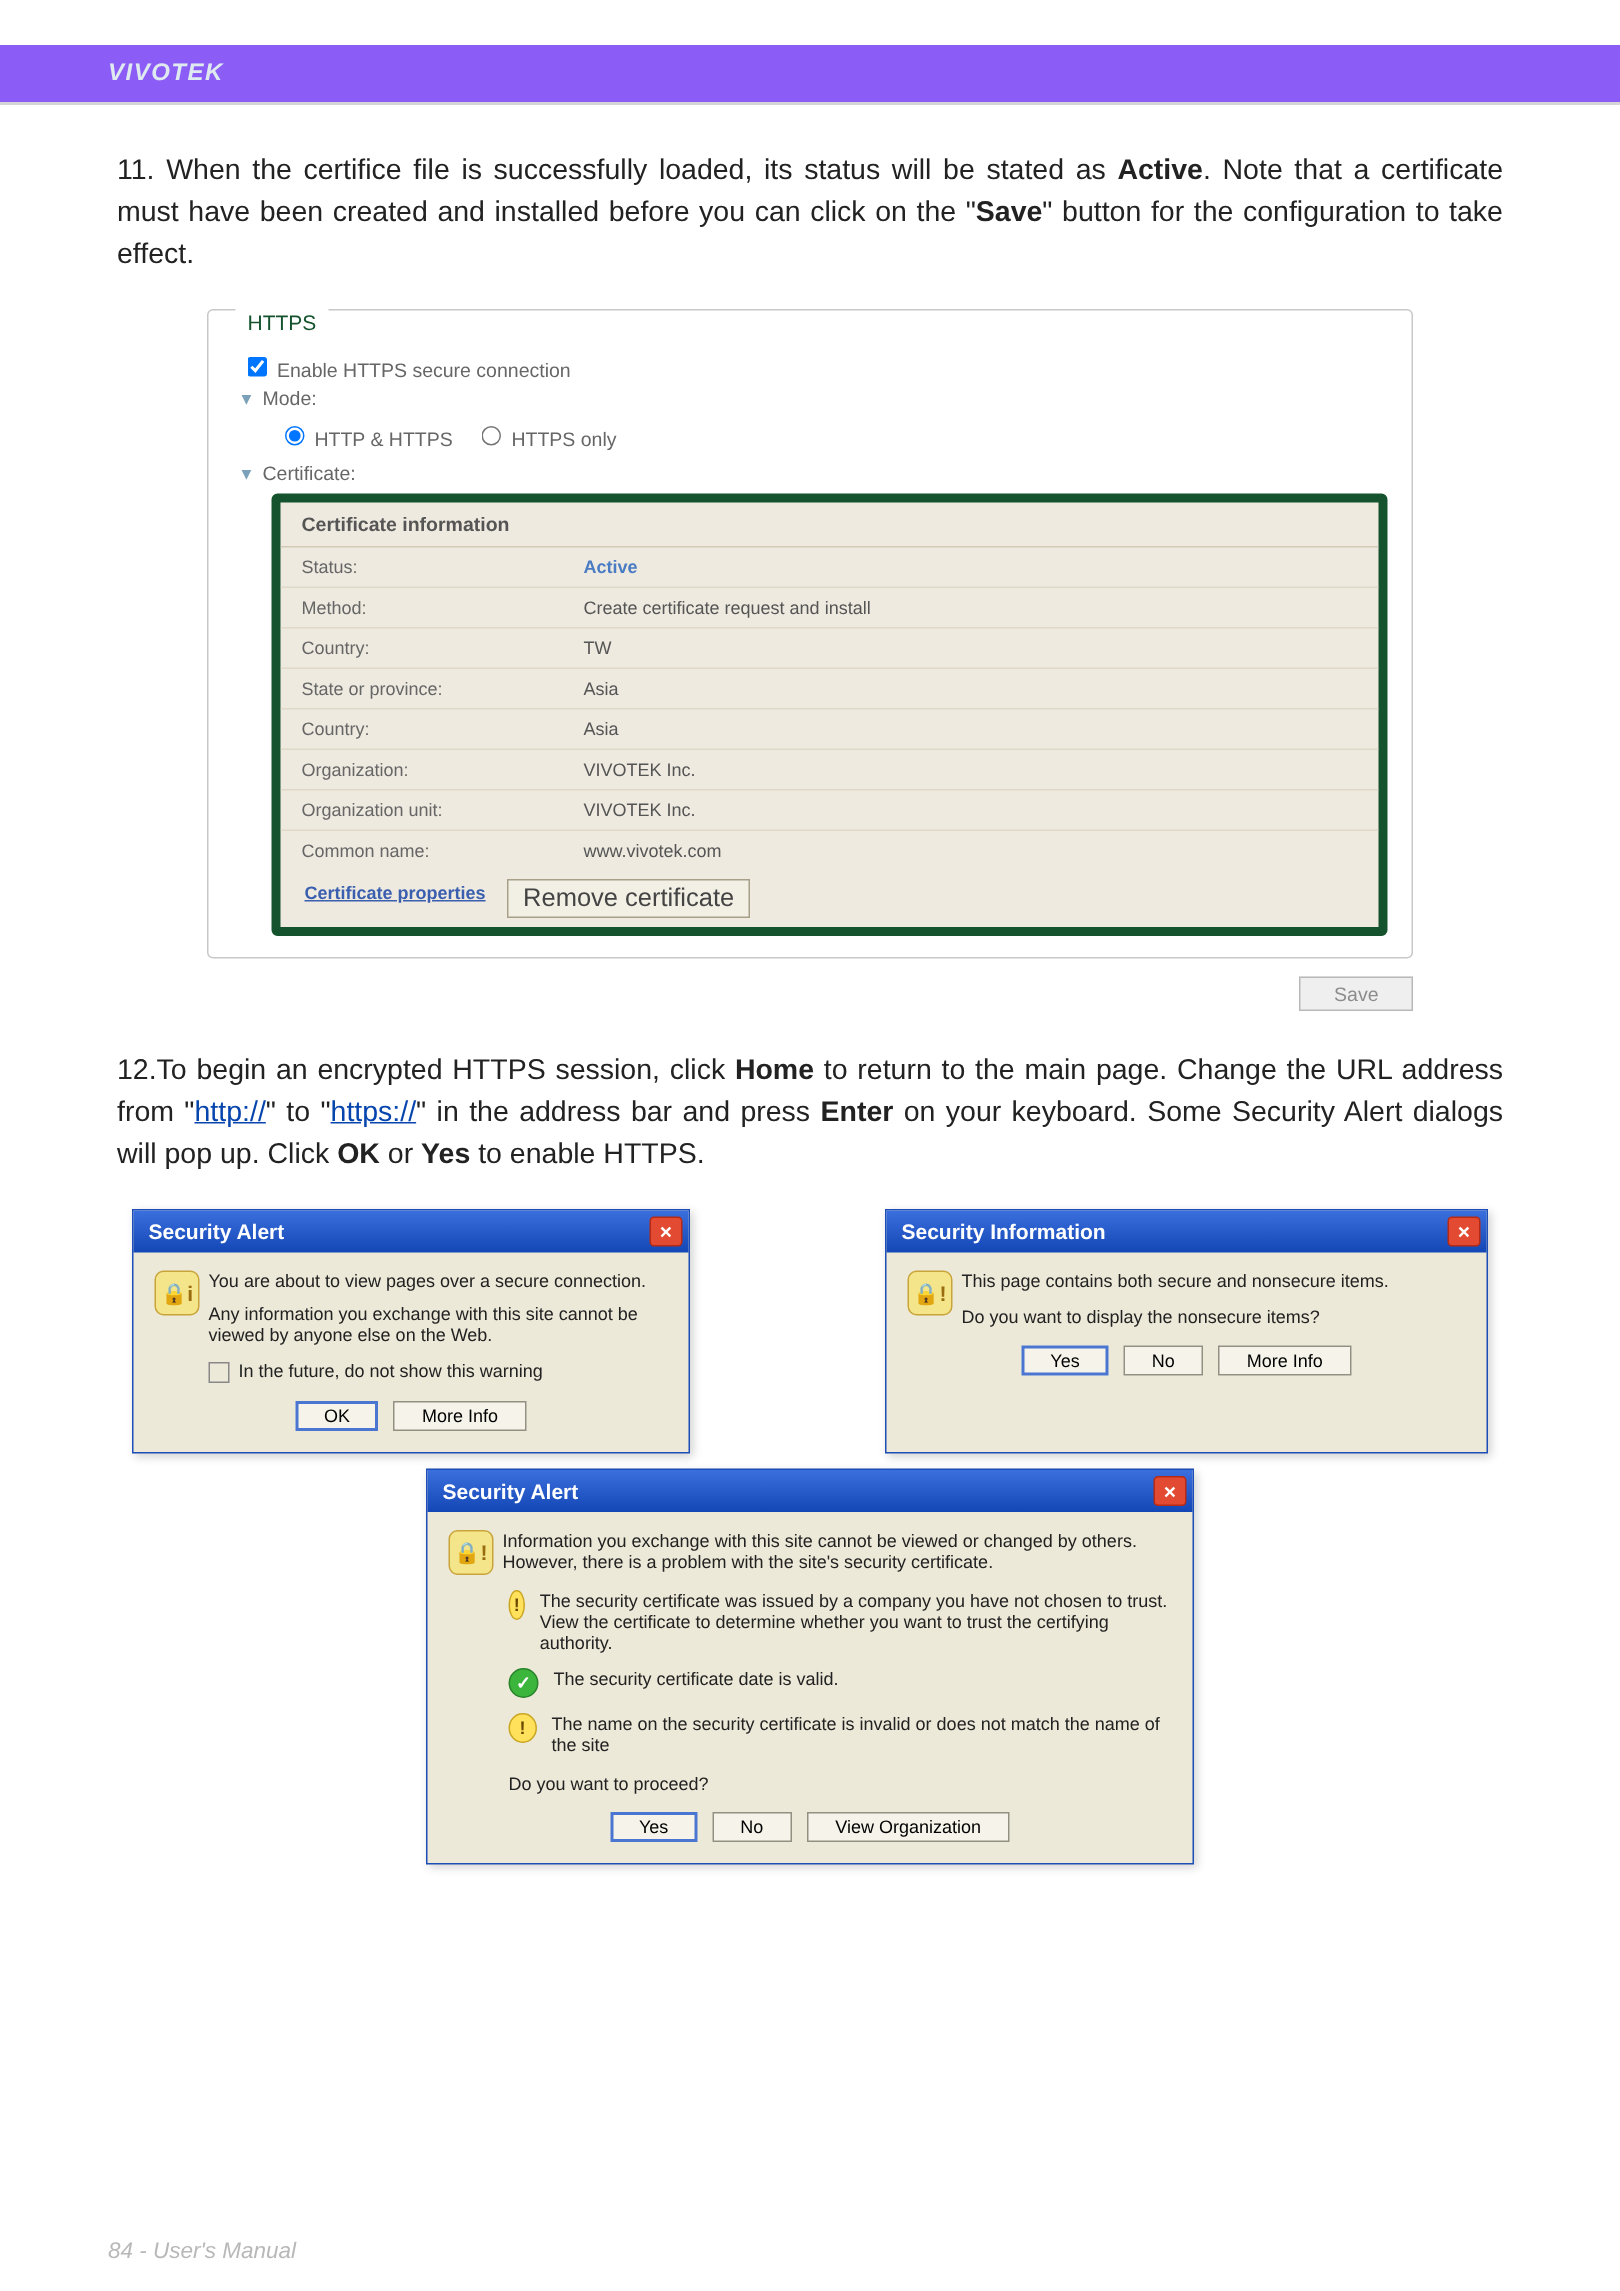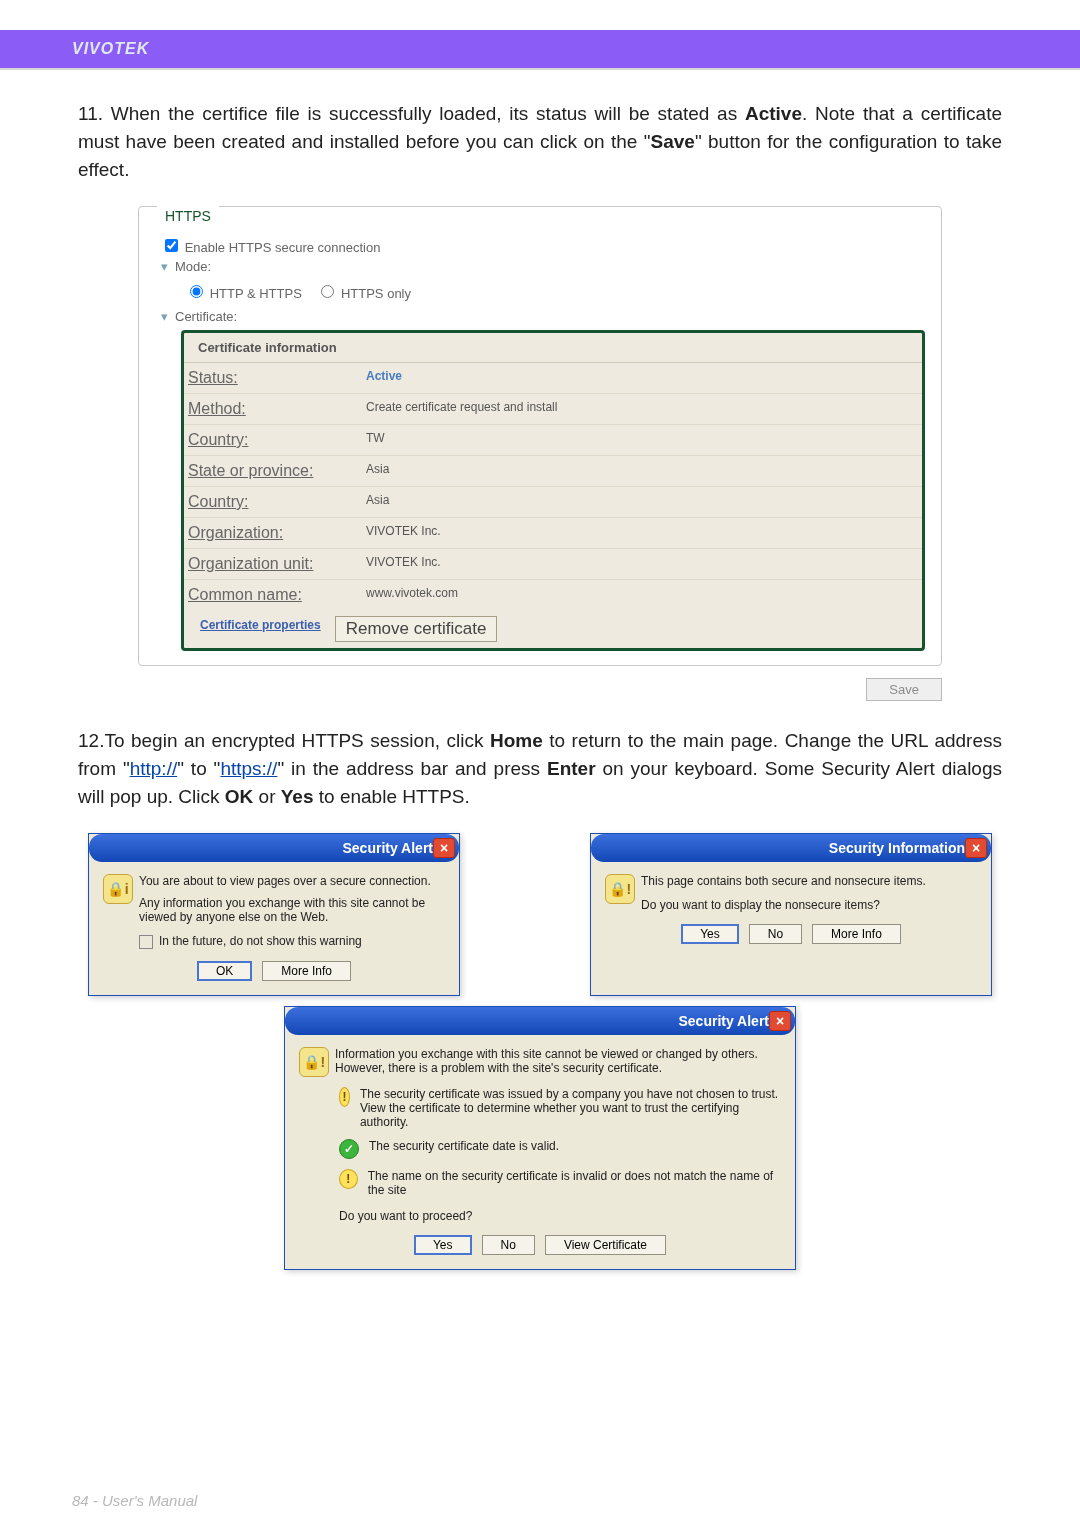--- a/index.html
+++ b/index.html
@@ -11,38 +11,38 @@
   .bold{font-weight:bold;}
   a.link{color:#0645ad;text-decoration:underline;}
 
   
   .https-panel{border:1px solid #c8c8c8;border-radius:4px;margin:18px 60px 10px 60px;}
   .https-panel .legend{color:#14532d;font-size:14px;padding:2px 8px;margin-top:-12px;margin-left:18px;background:#fff;display:inline-block;}
   .https-inner{padding:6px 16px 14px 22px;font-size:13px;color:#666;}
   .row{margin:4px 0;}
   .chev{color:#7aa1b9;display:inline-block;width:14px;}
   .radio{display:inline-block;margin-left:24px;}
-  .cert-table{border:3px solid #14532d;background:#eeeae0;margin:6px 0 0 20px;border-radius:4px;overflow:hidden;}
+  .cert-table{border:6px solid #14532d;background:#eeeae0;margin:6px 0 0 20px;border-radius:4px;overflow:hidden;}
   .ct-head{font-weight:bold;padding:7px 14px;border-bottom:1px solid #d2c9b8;color:#555;font-size:13px;}
   .ct-row{display:flex;border-bottom:1px solid #e0d8c8;}
   .ct-row:last-child{border-bottom:none;}
-  .ct-lab{width:160px;padding:6px 4px;color:#666;font-size:16px;text-decoration:underline;}
+  .ct-lab{width:160px;padding:6px 14px;color:#666;font-size:12px;}
   .ct-val{flex:1;padding:6px 14px;color:#555;font-size:12px;}
   .ct-val.active{color:#4a7cc4;font-weight:bold;}
   .ct-btnrow{display:flex;justify-content:flex-start;gap:6px;padding:6px 8px;}
   .winbtn{background:#f2efe5;border:1px solid #a89f89;padding:2px 10px;font-size:17px;color:#444;cursor:pointer;}
   .linkbtn{color:#3a5faf;text-decoration:underline;font-weight:bold;font-size:12px;padding:2px 8px;cursor:pointer;}
   .savebtn-row{text-align:right;margin:12px 60px 26px 0;}
   .savebtn{background:#efefef;border:1px solid #b9b9b9;color:#8c8c8c;padding:3px 22px;font-size:13px;}
 
   
   .dlg-area{padding:0 10px;}
   .dlg-row1{display:flex;justify-content:space-between;gap:20px;margin:22px 0 10px 0;}
   .dlg{border:1px solid #1d4db7;background:#ece9d8;font-size:12px;color:#222;box-shadow:2px 2px 6px rgba(0,0,0,0.18);}
-  .dlg .title{display:flex;justify-content:flex-end;align-items:center;background:linear-gradient(#3b6fdd,#1447b6);color:#fff;font-weight:bold;font-size:14px;padding:4px 4px 4px 10px;border-radius:13px;}
+  .dlg .title{display:flex;justify-content:space-between;align-items:center;background:linear-gradient(#3b6fdd,#1447b6);color:#fff;font-weight:bold;font-size:14px;padding:4px 4px 4px 10px;}
   .dlg .title .x{width:20px;height:18px;background:#e24b32;border:1px solid #b62a14;color:#fff;display:flex;align-items:center;justify-content:center;font-weight:bold;border-radius:3px;font-size:14px;cursor:pointer;}
   .dlg .content{padding:12px 14px 14px 14px;}
   .dlg .icon{display:inline-flex;width:30px;height:30px;vertical-align:top;align-items:center;justify-content:center;margin-right:6px;}
   .dlg .lockinfo{width:28px;height:28px;border-radius:6px;background:#f4e58a;border:1px solid #c9a43a;color:#9a6c10;font-weight:bold;display:flex;align-items:center;justify-content:center;font-size:14px;}
   .dlg .lockwarn{background:#f4e58a;}
   .dlg .btnrow{display:flex;gap:10px;justify-content:center;margin-top:12px;}
   .dlg .btn{background:#f6f4ea;border:1px solid #919081;padding:2px 18px;font-size:12px;cursor:pointer;}
   .dlg .btn.focus{border:2px solid #4a76d1;padding:1px 17px;}
   .chk{display:inline-block;width:12px;height:12px;border:1px solid #888;margin-right:6px;vertical-align:middle;}
   .dlg1{width:370px;}
@@ -206,21 +206,21 @@
               </div>
             <div class="statline">
                 <span class="stat-ico stat-warn">!</span>
                 <span>The name on the security certificate is invalid or does not match the name of the site</span>
               </div>
           </div>
           <div style="margin:12px 0 0 40px;">Do you want to proceed?</div>
           <div class="btnrow">
             <button class="btn focus">Yes</button>
             <button class="btn">No</button>
-            <button class="btn">View Certificate</button>
+            <button class="btn">View Organization</button>
           </div>
         </div>
       </div>
 
     </div>
   </div>
 
   <div class="footer">84 - User's Manual</div>
 </div>
 

